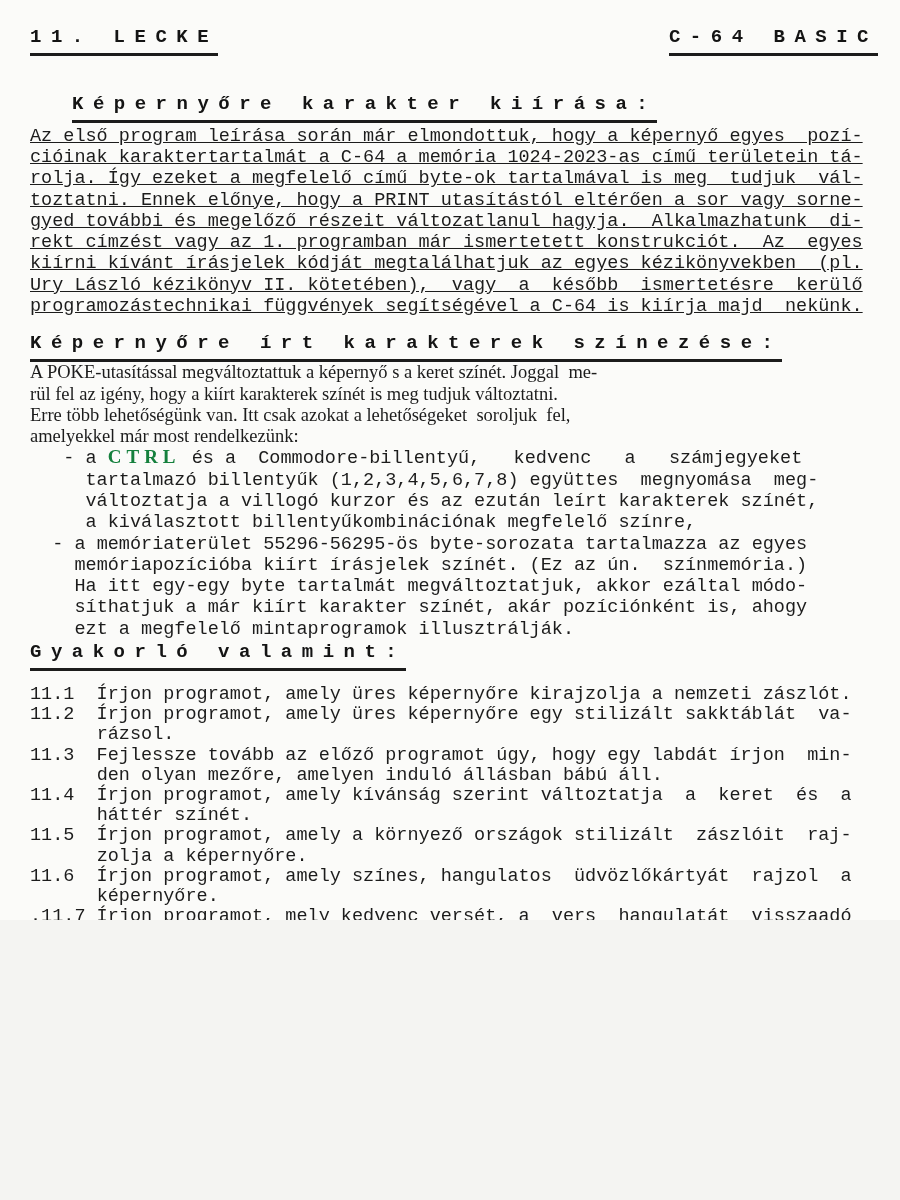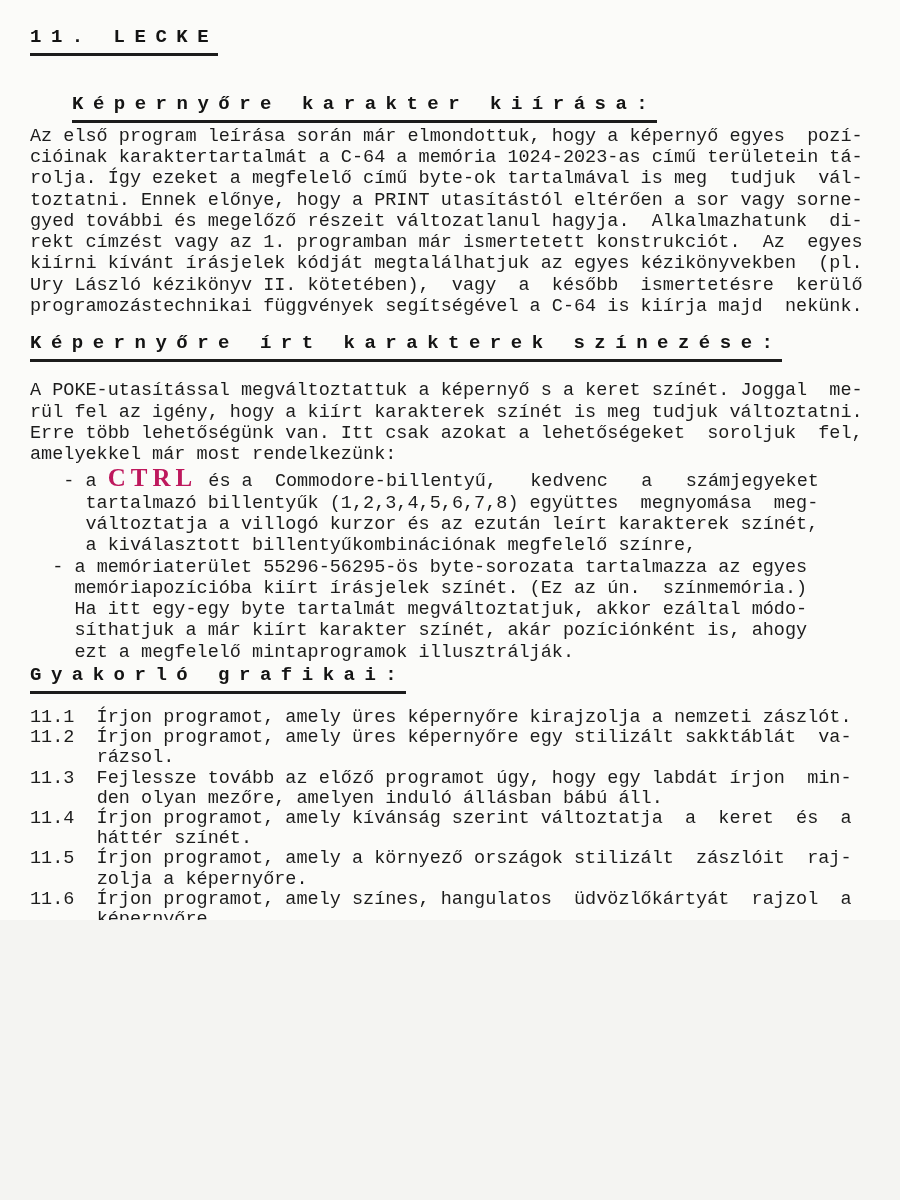--- a/index.html
+++ b/index.html
@@ -39,48 +39,49 @@
   .hwrap.h1 { margin-top: 38px; margin-left: 42px; }
   .hwrap.h2 { margin-top: 16px; }
   .hwrap.h3 { margin-top: 2px; }
   .mono {
     font-family: "Liberation Mono", monospace;
     font-size: 18.5px;
     line-height: 21.3px;
     white-space: pre-wrap;
     color: #1c1c1c;
   }
-  .para1 { margin-top: 3px; }
-  .para2 { margin-top: 18px; }
+  .para1 { margin-top: 3px; text-decoration: underline; }
+  .para2 { margin-top: 0; font-family: Liberation Serif, serif; }
   .tasks { margin-top: 14px; line-height: 20.2px; }
   .ctrl {
     font-family: "Liberation Serif", serif;
     font-weight: 700;
-    font-size: 25px;
+    font-size: 19px;
     letter-spacing: 5px;
     line-height: 1;
-    color: #be185d;
+    color: #15803d;
   }
   .pagenum {
     margin-top: 1px;
     text-align: left;
     font-family: "Liberation Mono", monospace;
     font-size: 18.5px;
     line-height: 21px;
     letter-spacing: 0.35em;
     color: #a16207;
   }
 </style>
 </head>
 <body>
 
 <div class="page">
 
   <div class="hdr-row">
     <span class="uhead">11. LECKE</span>
+    <span class="uhead">C-64 BASIC</span>
   </div>
 
   <div class="hwrap h1">
     <span class="uhead">Képernyőre karakter kiírása:</span>
   </div>
   <div class="mono para1">Az első program leírása során már elmondottuk, hogy a képernyő egyes  pozí-
 cióinak karaktertartalmát a C-64 a memória 1024-2023-as című területein tá-
 rolja. Így ezeket a megfelelő című byte-ok tartalmával is meg  tudjuk  vál-
 toztatni. Ennek előnye, hogy a PRINT utasítástól eltérően a sor vagy sorne-
 gyed további és megelőző részeit változatlanul hagyja.  Alkalmazhatunk  di-
@@ -100,21 +101,21 @@
      tartalmazó billentyűk (1,2,3,4,5,6,7,8) együttes  megnyomása  meg-
      változtatja a villogó kurzor és az ezután leírt karakterek színét,
      a kiválasztott billentyűkombinációnak megfelelő színre,</span></div>
   <div class="mono">  - a memóriaterület 55296-56295-ös byte-sorozata tartalmazza az egyes
     memóriapozícióba kiírt írásjelek színét. (Ez az ún.  színmemória.)
     Ha itt egy-egy byte tartalmát megváltoztatjuk, akkor ezáltal módo-
     síthatjuk a már kiírt karakter színét, akár pozíciónként is, ahogy
     ezt a megfelelő mintaprogramok illusztrálják.</div>
 
   <div class="hwrap h3">
-    <span class="uhead">Gyakorló grafikai:</span>
+    <span class="uhead">Gyakorló valamint:</span>
   </div>
   <div class="mono tasks">11.1  Írjon programot, amely üres képernyőre kirajzolja a nemzeti zászlót.
 11.2  Írjon programot, amely üres képernyőre egy stilizált sakktáblát  va-
       rázsol.
 11.3  Fejlessze tovább az előző programot úgy, hogy egy labdát írjon  min-
       den olyan mezőre, amelyen induló állásban bábú áll.
 11.4  Írjon programot, amely kívánság szerint változtatja  a  keret  és  a
       háttér színét.
 11.5  Írjon programot, amely a környező országok stilizált  zászlóit  raj-
       zolja a képernyőre.

